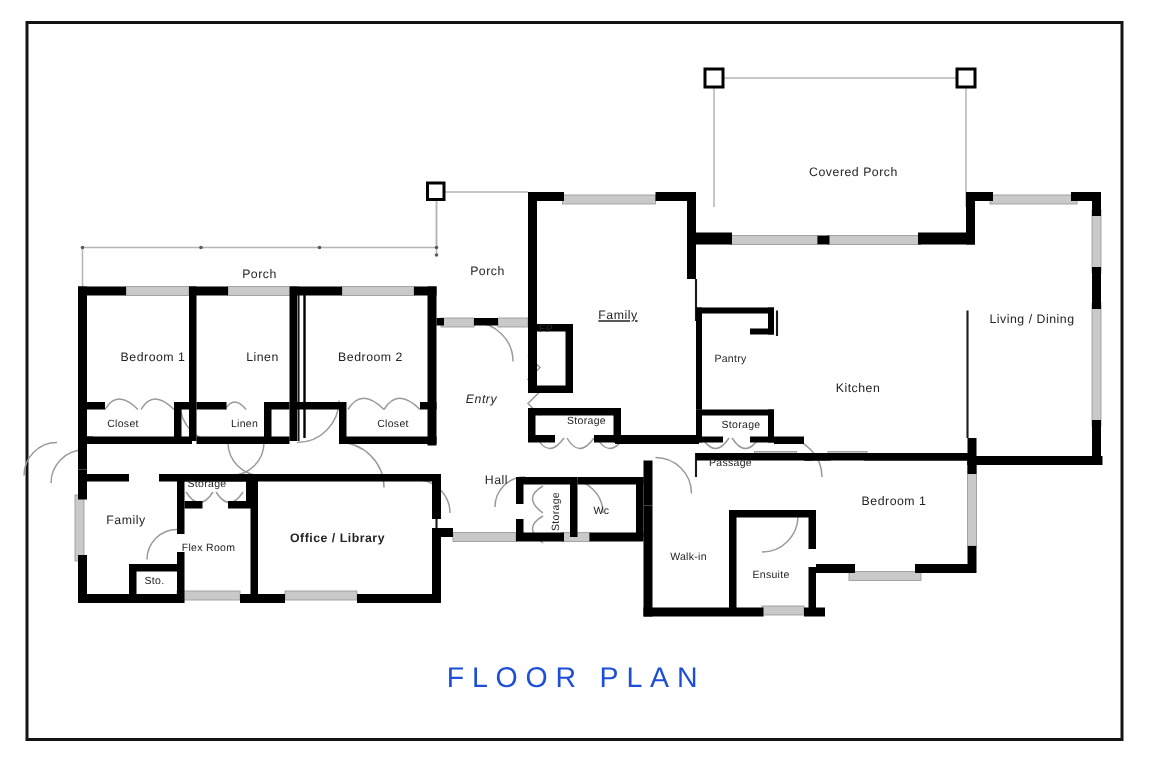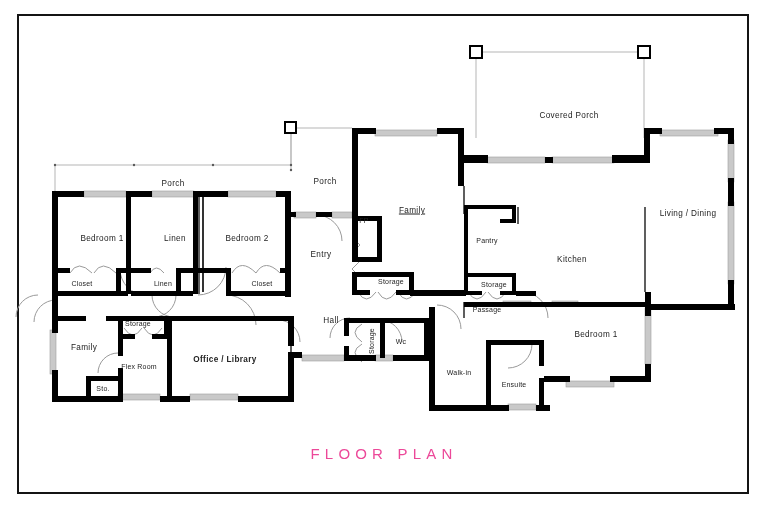--- a/index.html
+++ b/index.html
@@ -27,23 +27,23 @@
     transform:translate(-50%,-50%);
     pointer-events:none;
   }
   .room-label.small{font-size:7px;letter-spacing:0.2px;}
   .room-label.vert{
     transform:translate(-50%,-50%) rotate(-90deg);
   }
   #title{
     position:absolute;left:384px;top:453px;
     transform:translate(-50%,-50%);
-    font-size:15px;
+    font-size:19px;
     letter-spacing:5.2px;
-    color:#ec4899;
+    color:#1d4ed8;
     white-space:nowrap;
   }
 </style>
 </head>
 <body>
 
 <div id="sheet">
 
   <div id="frame"></div>
 
@@ -350,21 +350,21 @@
 
   <div id="labels">
       <div class="room-label" style="left: 102px; top: 238px;">Bedroom 1</div>
       <div class="room-label" style="left: 175px; top: 238px;">Linen</div>
       <div class="room-label" style="left: 247px; top: 238px; text-align: center;">Bedroom 2</div>
       <div class="room-label small" style="left: 82px; top: 283px;">Closet</div>
       <div class="room-label small" style="left: 163px; top: 283px;">Linen</div>
       <div class="room-label small" style="left: 262px; top: 283px;">Closet</div>
       <div class="room-label" style="left: 173px; top: 183px;">Porch</div>
       <div class="room-label" style="left: 325px; top: 181px;">Porch</div>
-      <div class="room-label" style="left: 321px; top: 254px;">Entry</div>
+      <div class="room-label" style="left: 321px; top: 266px; font-style: italic;">Entry</div>
       <div class="room-label small" style="left: 364px; top: 220px;">FP</div>
       <div class="room-label" style="left: 412px; top: 210px; text-decoration: underline;">Family</div>
       <div class="room-label small" style="left: 391px; top: 281px;">Storage</div>
       <div class="room-label" style="left: 557px; top: 115px; margin-left: 12px;">Covered Porch</div>
       <div class="room-label" style="left: 572px; top: 218px; margin-top: 41px;">Kitchen</div>
       <div class="room-label small" style="left: 487px; top: 240px;">Pantry</div>
       <div class="room-label small" style="left: 494px; top: 284px;">Storage</div>
       <div class="room-label small" style="left: 487px; top: 309px;">Passage</div>
       <div class="room-label" style="left: 688px; top: 213px;">Living / Dining</div>
       <div class="room-label" style="left: 84px; top: 347px;">Family</div>

